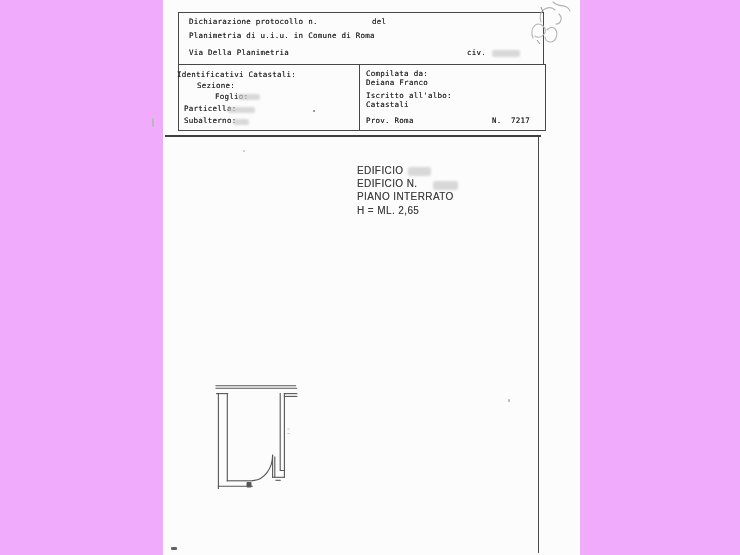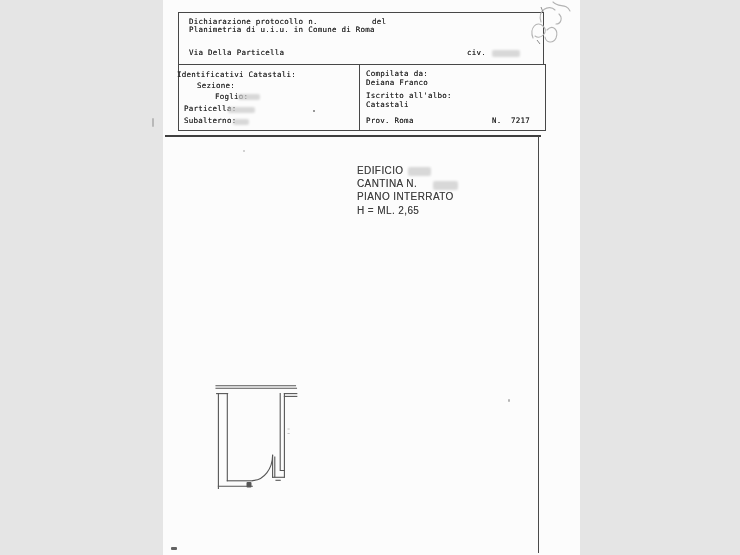--- a/index.html
+++ b/index.html
@@ -1,16 +1,16 @@
 <!DOCTYPE html>
 <html><head>
 <meta charset="utf-8">
 <style>
   html,body{margin:0;padding:0;}
-  .frame{position:relative;width:740px;height:555px;background:#e5e5e5;overflow:hidden;
+  .frame{position:relative;width:740px;height:555px;background:#f0abfc;overflow:hidden;
          font-family:"DejaVu Sans Mono","Liberation Mono",monospace;}
   .page{position:absolute;left:163px;top:0;width:417px;height:555px;background:#fcfcfc;}
   .box{position:absolute;border:1.2px solid #474747;box-sizing:border-box;background:transparent;}
   .box1{left:178px;top:12px;width:366px;height:53px;}
   .box2{left:178px;top:64px;width:368px;height:67px;}
   .vdiv{position:absolute;left:359px;top:64px;width:1.2px;height:67px;background:#474747;}
   .hline3{position:absolute;left:165px;top:135px;width:376px;height:2px;background:#3f3f3f;}
   .vline3{position:absolute;left:537.5px;top:136px;width:1.6px;height:417px;background:#4a4a4a;}
   .t{position:absolute;font-size:7.5px;letter-spacing:.25px;color:#262626;white-space:pre;
      text-shadow:0 0 .5px rgba(45,45,45,.75);line-height:7.5px;}
@@ -23,22 +23,22 @@
 </style>
 </head>
 <body>
 
 <div class="frame">
   <div class="page"></div>
 
   <div class="box box1"></div>
   <span class="t" style="left:189px;top:18px;">Dichiarazione protocollo n.</span>
   <span class="t" style="left:372px;top:18px;">del</span>
-  <span class="t" style="left:189px;top:26px;text-align:right;">Planimetria di u.i.u. in Comune di Roma</span>
-  <span class="t" style="left:189px;top:49px;">Via Della Particella</span>
+  <span class="t" style="left:189px;top:32px;text-align:right;">Planimetria di u.i.u. in Comune di Roma</span>
+  <span class="t" style="left:189px;top:49px;">Via Della Planimetria</span>
   <span class="t" style="left:467px;top:49px;">civ.</span>
   <div class="sm" style="left:492px;top:50px;width:28px;height:7px;"></div>
 
   <div class="box box2"></div>
   <div class="vdiv"></div>
 
   <span class="t" style="left:177px;top:71px;">Identificativi Catastali:</span>
   <span class="t" style="left:197px;top:82px;">Sezione:</span>
   <span class="t" style="left:203px;top:93px;padding-left:12px;">Foglio:</span>
   <div class="sm" style="left:238px;top:94px;width:22px;height:6px;"></div>
@@ -52,21 +52,21 @@
   <span class="t" style="left:366px;top:92px;text-align:center;">Iscritto all'albo:</span>
   <span class="t" style="left:366px;top:101px;">Catastali</span>
   <span class="t" style="left:366px;top:117px;">Prov. Roma</span>
   <span class="t" style="left:492px;top:117px;">N.  7217</span>
 
   <div class="hline3"></div>
   <div class="vline3"></div>
 
   <span class="lbl" style="left:357px;top:165px;">EDIFICIO</span>
   <div class="sm" style="left:408px;top:167px;width:23px;height:9px;"></div>
-  <span class="lbl" style="left:357px;top:178px;">CANTINA N.</span>
+  <span class="lbl" style="left:357px;top:178px;">EDIFICIO N.</span>
   <div class="sm" style="left:433px;top:181px;width:25px;height:9px;"></div>
   <span class="lbl" style="left:357px;top:191px;">PIANO INTERRATO</span>
   <span class="lbl" style="left:357px;top:205px;">H = ML. 2,65</span>
 
   <svg style="left:205px;top:378px;" width="102" height="120" viewBox="205 378 102 120">
     <g stroke="#565656" stroke-width="1.1" fill="none" stroke-linecap="square">
       <path d="M216,385.7 H295.5"></path>
       <path d="M216,388.3 H296.5"></path>
       <path d="M216.6,393.6 H227.6"></path>
       <path d="M218.4,393.6 V488.5"></path>

